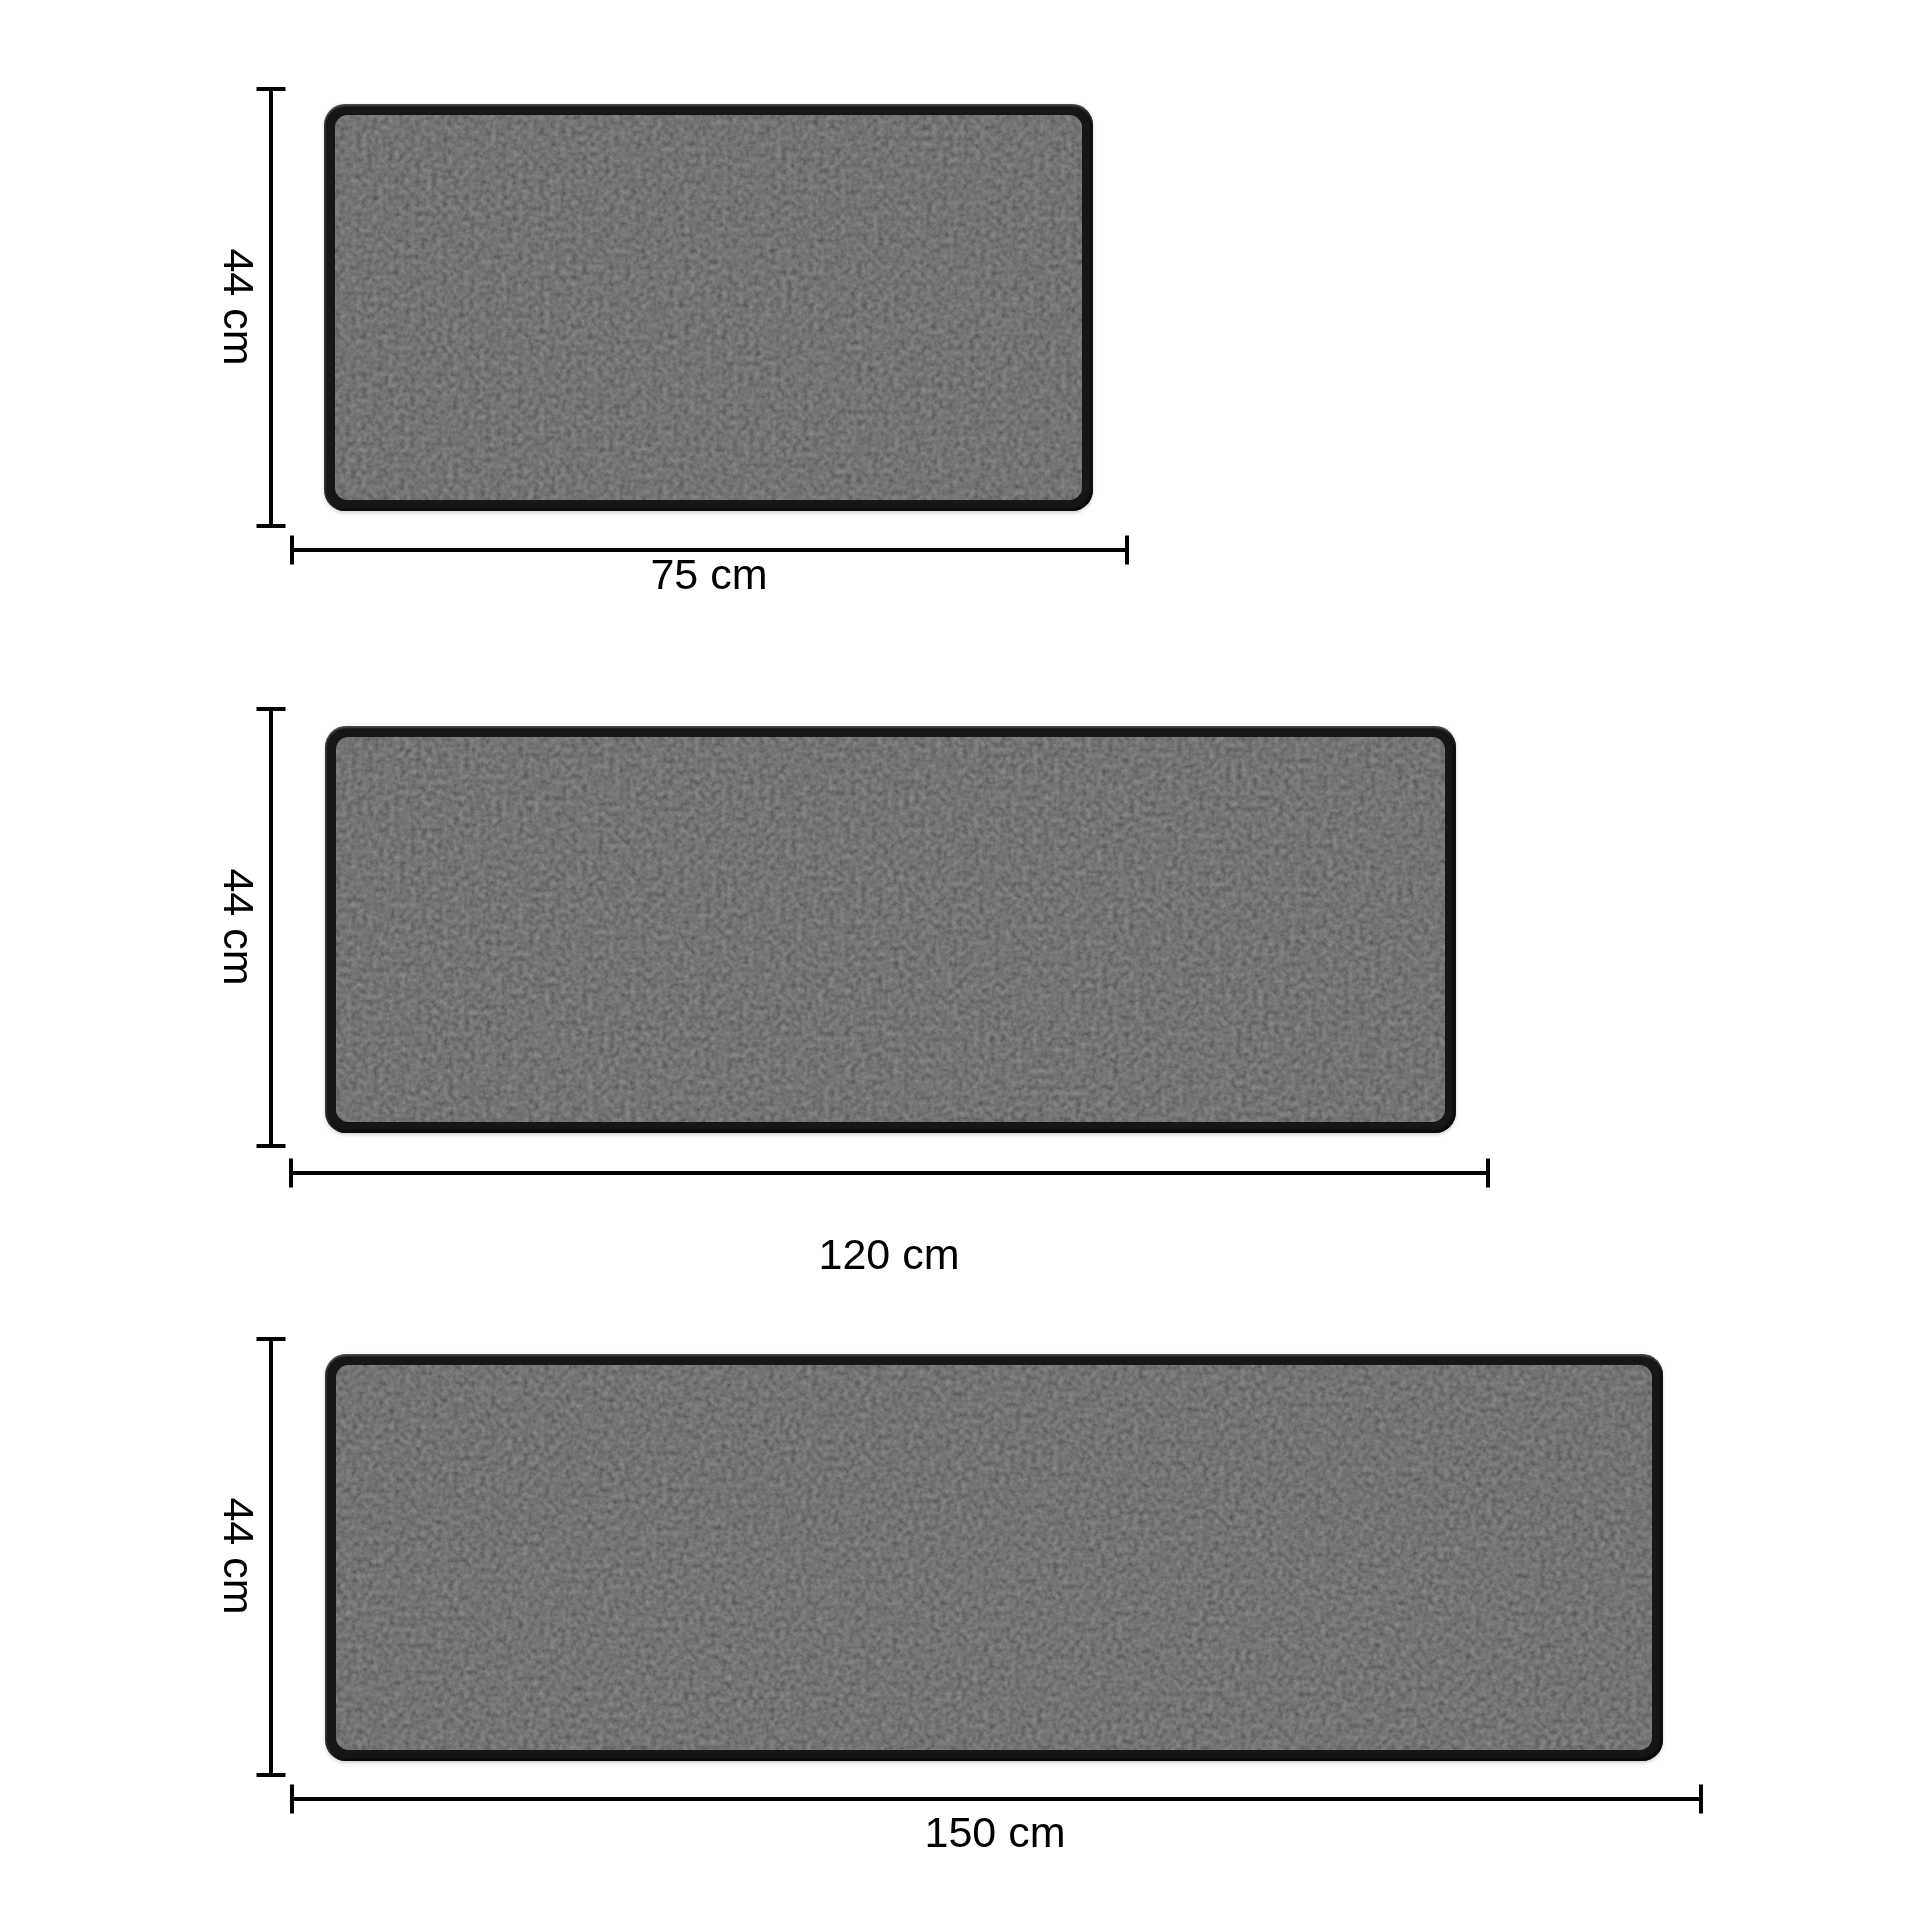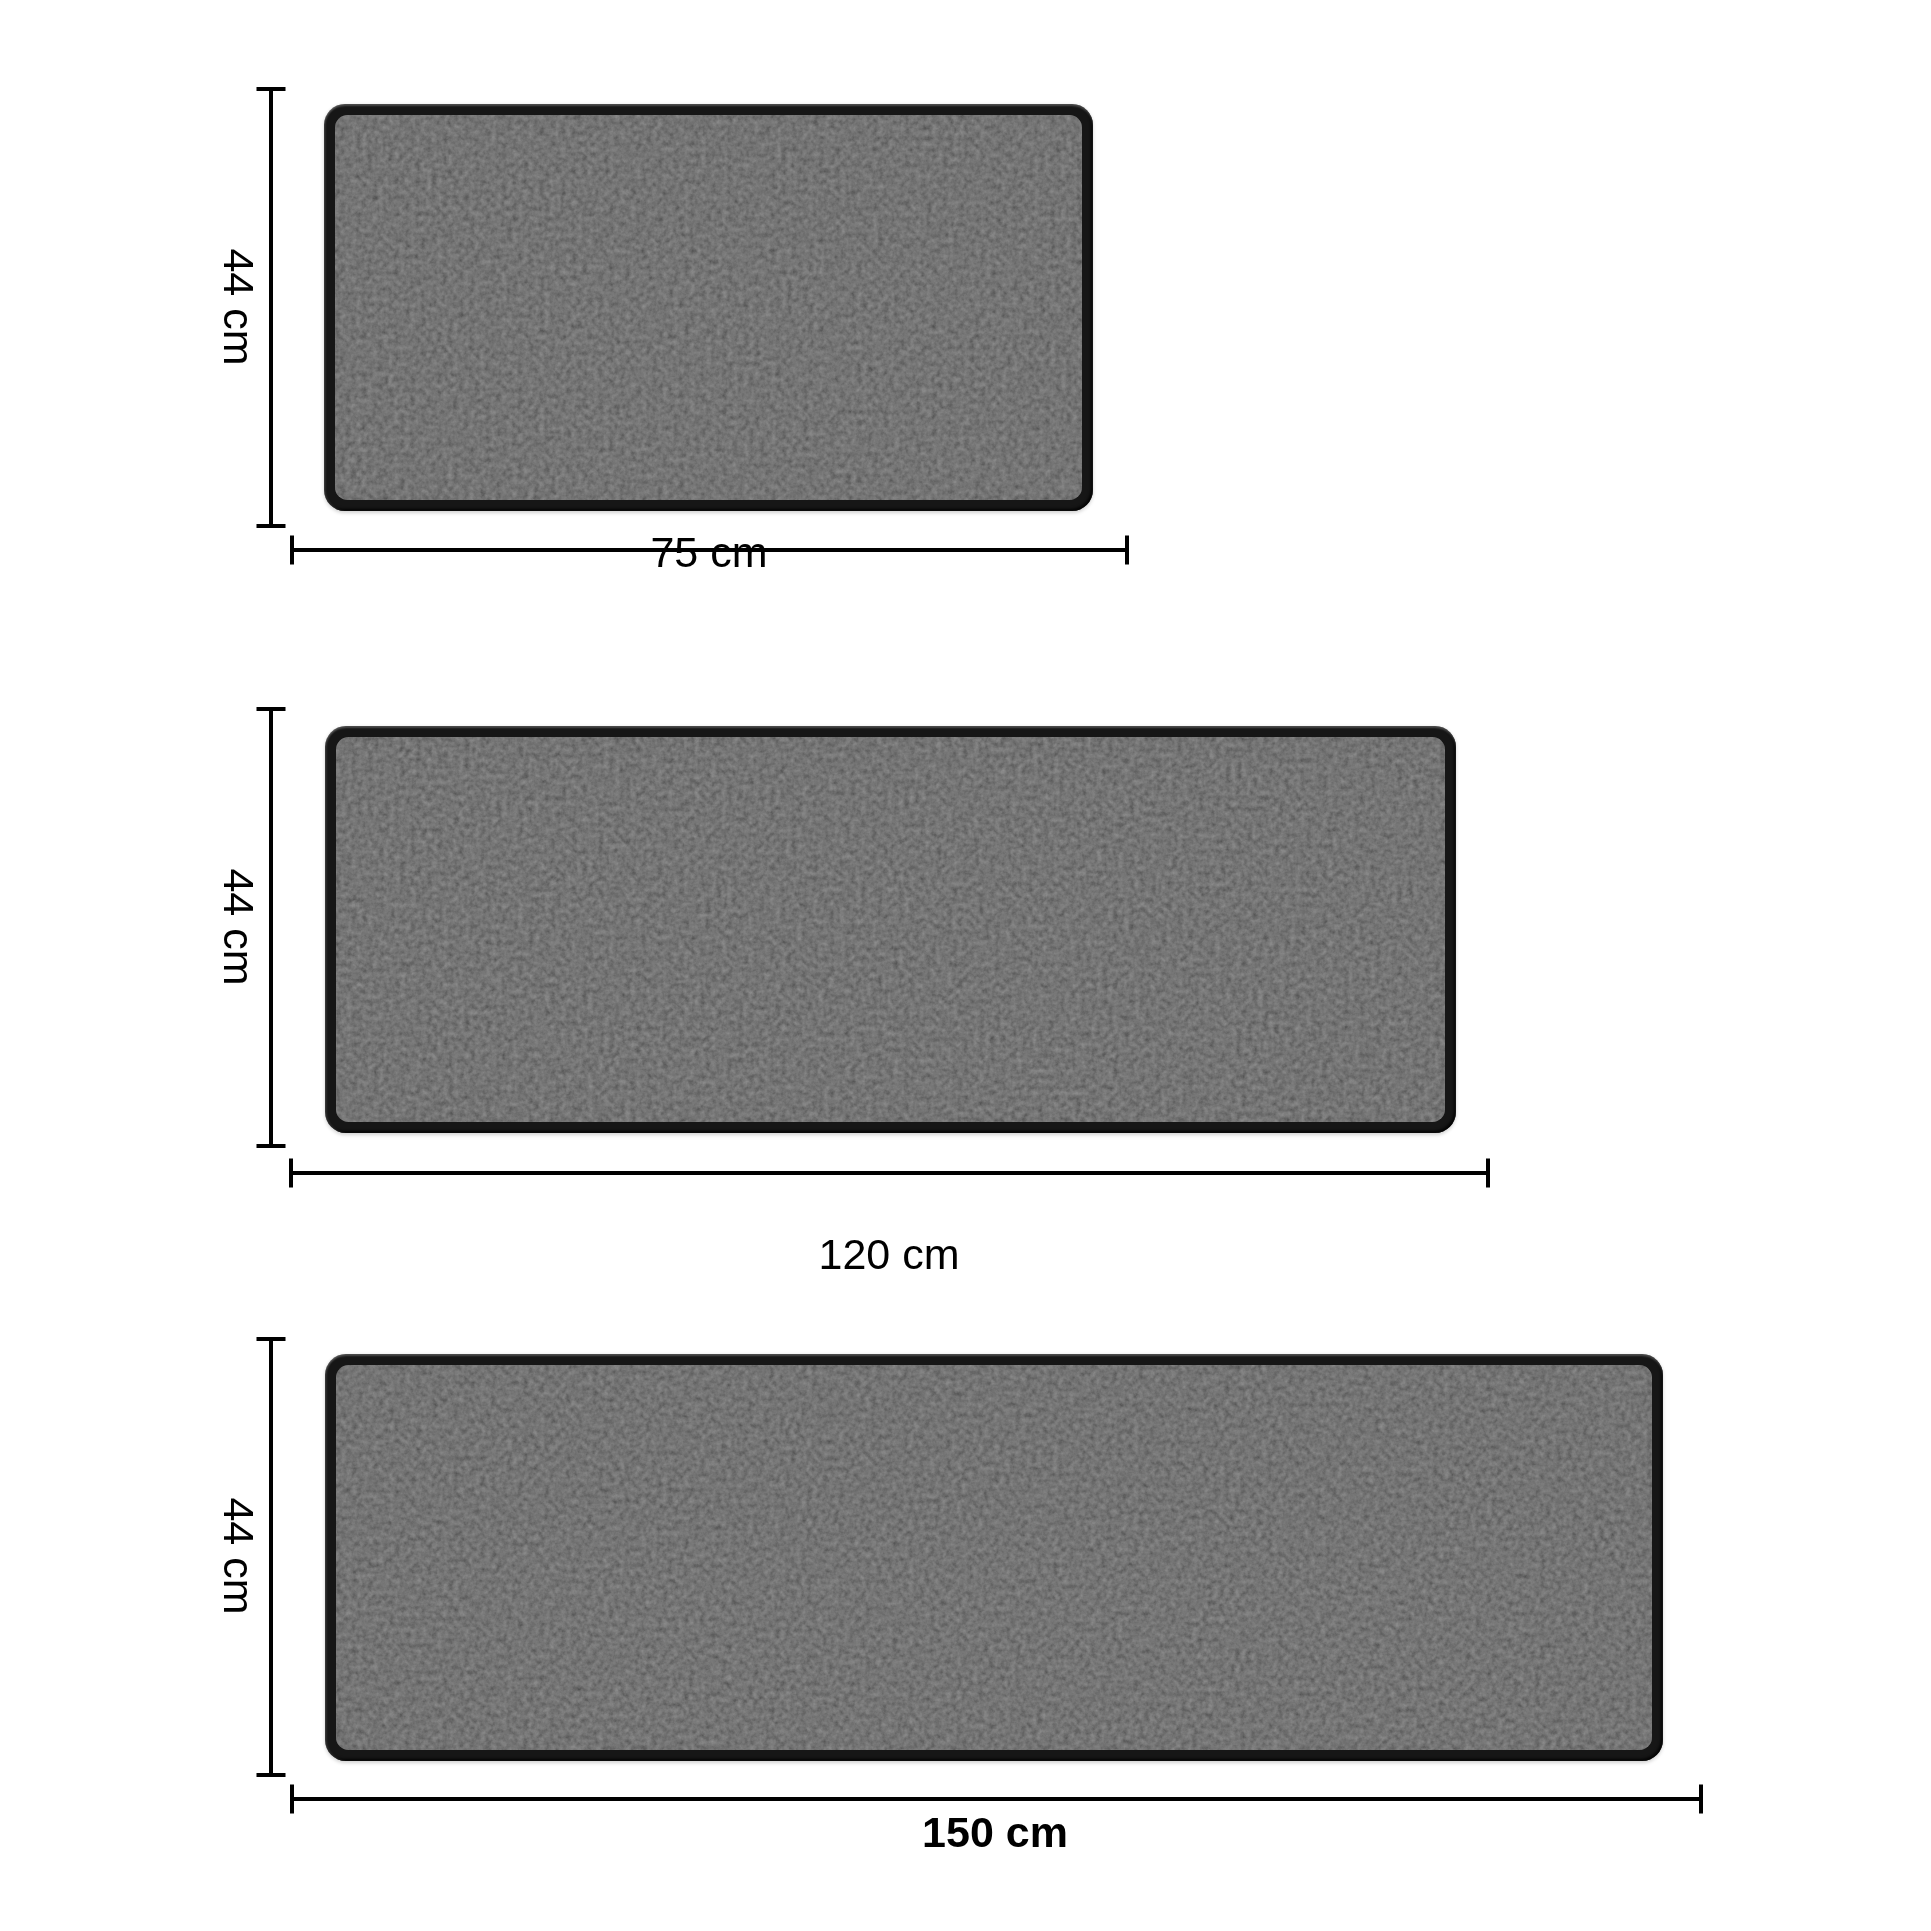--- a/index.html
+++ b/index.html
@@ -92,23 +92,23 @@
     transform: translate(-50%, -50%);
   }
   .dim-label.vertical {
     transform: translate(-50%, -50%) rotate(90deg);
   }
 
   .vlab1 { left: 238px;  top: 307px;  }
   .vlab2 { left: 238px;  top: 927px;  }
   .vlab3 { left: 238px;  top: 1556px; }
 
-  .hlab1 { left: 709px;  top: 552px;  }
+  .hlab1 { left: 709px;  top: 574px;  }
   .hlab2 { left: 889px;  top: 1206px; margin-top: 48px; }
-  .hlab3 { left: 995px; top: 1832px; font-weight: bold; }
+  .hlab3 { left: 995px; top: 1832px; }
 </style>
 </head>
 <body>
 
 <div id="canvas">
 
   <div class="mat mat1">
     <div class="mat-inner">
       <svg preserveAspectRatio="none" viewBox="0 0 774 400" width="747" height="386">
         <defs>

